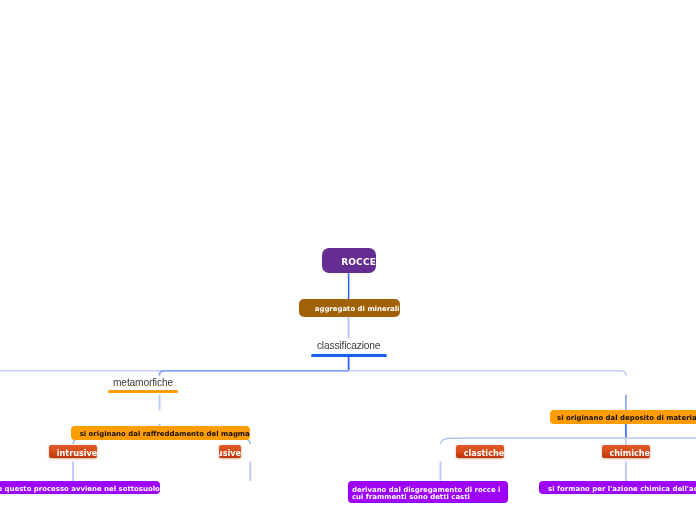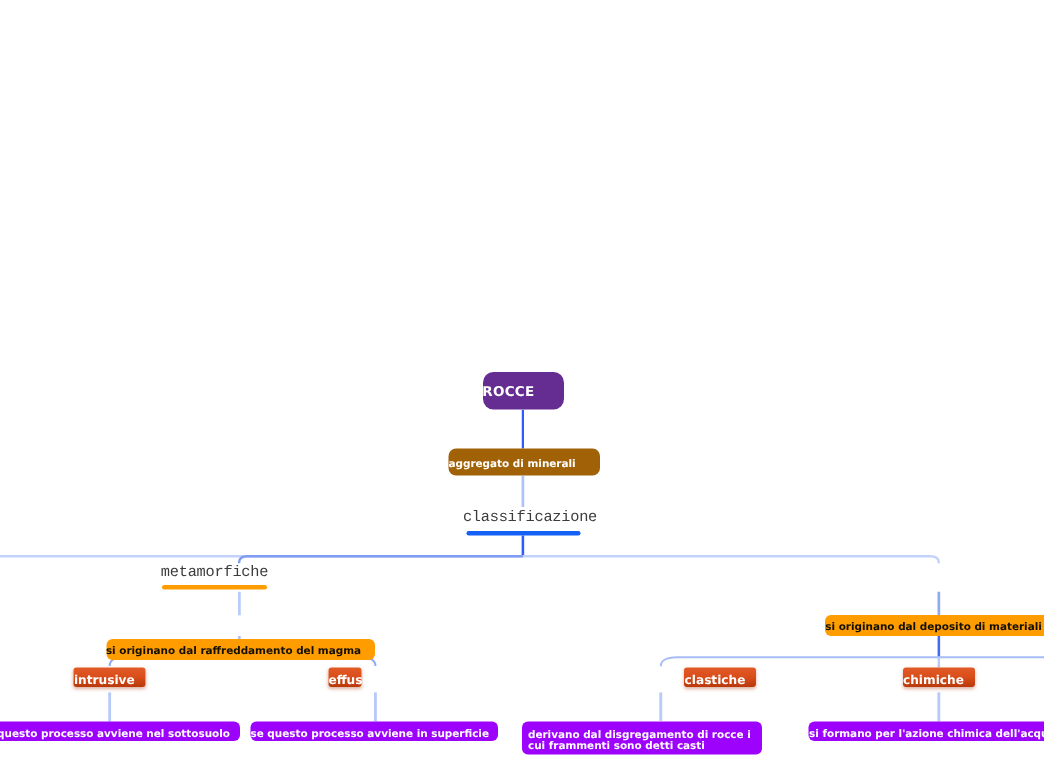--- a/index.html
+++ b/index.html
@@ -6,29 +6,29 @@
 
   html,body{margin:0;padding:0;}
   body{width:696px;height:520px;background:#ffffff;overflow:hidden;
        font-family:"DejaVu Sans", sans-serif;-webkit-font-smoothing:antialiased;}
   #canvas{position:relative;width:696px;height:520px;overflow:hidden;filter:blur(0px);}
   svg.links{position:absolute;left:0;top:0;width:696px;height:520px;pointer-events:none;}
   .node{position:absolute;box-sizing:border-box;white-space:nowrap;-webkit-font-smoothing:antialiased;}
 
   
   .pill{color:#ffffff;font-weight:bold;text-align:center;border-radius:4px;
-        display:flex;align-items:center;justify-content:flex-start;filter:blur(0px);}
+        display:flex;align-items:center;justify-content:flex-end;filter:blur(0px);}
 
   #n-root{left:321.5px;top:247.6px;width:54.5px;height:25.6px;background:#652D92;
           font-size:9px;border-radius:7px;letter-spacing:0.18px;padding-top:2.6px;}
   #n-aggregato{left:299px;top:299px;width:100.5px;height:17.6px;background:#a16207;
           font-size:6.95px;border-radius:5px;padding-top:2.6px;}
 
   
-  .plain{color:#3c3c3c;text-align:center;font-family:Liberation Mono, monospace;
+  .plain{color:#3c3c3c;text-align:center;font-family:Liberation Sans, sans-serif;
          font-size:10.2px;letter-spacing:-0.15px;filter:blur(0px);}
   .plain .txt{position:absolute;left:0;right:0;top:0;line-height:12px;}
   .plain .bar{position:absolute;left:50%;transform:translateX(-50%);
               height:3px;border-radius:2px;}
 
   #n-class{left:308.6px;top:340px;width:80px;height:22px;}
   #n-class .bar{background:#1560F5;width:76px;top:13.5px;}
   #n-meta{left:103px;top:377px;width:80px;height:22px;}
   #n-meta .bar{background:#FF9D00;width:70px;top:13px;}
   #n-sedi{left:585.9px;top:377px;width:80px;height:22px;}
@@ -128,23 +128,20 @@
   <div class="node pill red" id="n-clastiche">
     <span>clastiche</span>
   </div>
   <div class="node pill red" id="n-chimiche">
     <span>chimiche</span>
   </div>
 
   <div class="node pill magenta" id="n-sottosuolo">
     <span>se questo processo avviene nel sottosuolo</span>
   </div>
-  <div class="node pill magenta" id="n-superficie">
-    <span>se questo processo avviene in superficie</span>
-  </div>
   <div class="node pill magenta" id="n-disgreg">
     <span>derivano dal disgregamento di rocce i cui frammenti sono detti casti</span>
   </div>
   <div class="node pill magenta" id="n-acqua">
     <span>si formano per l'azione chimica dell'acqua</span>
   </div>
 
 </div>
 
 </body></html>

